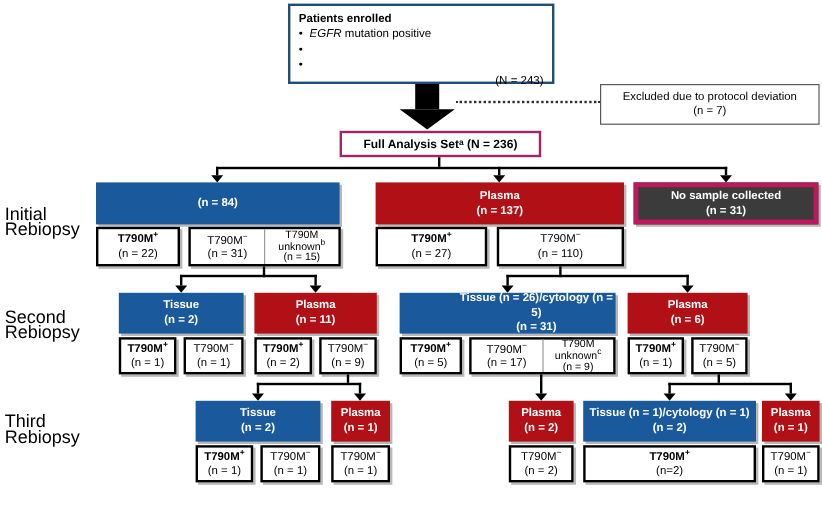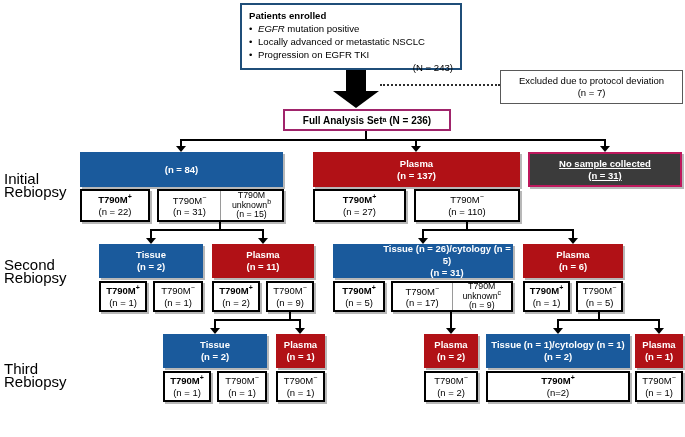--- a/index.html
+++ b/index.html
@@ -8,21 +8,21 @@
   html,body{margin:0;padding:0;background:#fff;}
   .stage{position:relative;width:685px;height:432px;background:#fff;overflow:hidden;
          font-family:"Liberation Sans",sans-serif;color:#000;}
   .abs{position:absolute;box-sizing:border-box;}
   
   .hdr{color:#fff;font-weight:bold;display:flex;flex-direction:column;align-items:center;
        justify-content:center;text-align:center;font-size:9.5px;line-height:12px;
        box-shadow:2px 2px 0 rgba(0,0,0,.28);}
   .hdr.blue{background:var(--blue);}
   .hdr.red{background:var(--red);}
-  .hdr.dark{background:var(--dark);border:2px solid #be185d;text-decoration:underline;}
+  .hdr.dark{background:var(--dark);border:4px solid #be185d;}
   
   .wbox{background:#fff;border:2px solid #000;display:flex;flex-direction:column;align-items:center;
         justify-content:center;text-align:center;font-size:9.5px;line-height:11.5px;
         box-shadow:2px 2px 0 rgba(0,0,0,.28);}
   .combined{background:#fff;border:2px solid #000;display:flex;align-items:stretch;
         box-shadow:2px 2px 0 rgba(0,0,0,.28);}
   .cell{flex:1;display:flex;flex-direction:column;align-items:center;justify-content:center;
         text-align:center;font-size:9.5px;line-height:11px;}
   .cell + .cell{border-left:1.5px solid #9a9a9a;}
   .cell.small{font-size:8.8px;line-height:9.6px;}
@@ -59,25 +59,23 @@
 <div class="stage">
 
   <div class="abs topbox" style="left:240px;top:3px;width:222px;height:67px;">
     <div class="title">Patients enrolled</div>
     <div class="bullet-row">
       <span class="bu">•</span>
       <span><i>EGFR</i><span> mutation positive</span></span>
     </div>
     <div class="bullet-row">
       <span class="bu">•</span>
-      <span>Locally advanced or metastatic NSCLC</span>
     </div>
     <div class="bullet-row">
       <span class="bu">•</span>
-      <span>Progression on EGFR TKI</span>
     </div>
     <div class="nline">(N = 243)</div>
   </div>
 
   <div class="abs blockarrow-shaft" style="left:346px;top:70px;width:20px;height:21px;"></div>
   <div class="abs blockarrow-head" style="left:333px;top:91px;"></div>
 
   <div class="abs dotted" style="left:380px;top:84px;width:120px;"></div>
   <div class="abs exclbox" style="left:500px;top:70px;width:183px;height:34px;">
     <div>Excluded due to protocol deviation</div>
@@ -100,21 +98,21 @@
   <div class="abs arrow-down" style="left:600px;top:146px;"></div>
 
   <div class="abs rowlabel" style="left:4px;top:172px;width:75px;">
     <div>Initial</div>
     <div>Rebiopsy</div>
   </div>
   <div class="abs rowlabel" style="left:4px;top:258px;width:75px;">
     <div>Second</div>
     <div>Rebiopsy</div>
   </div>
-  <div class="abs rowlabel" style="left:4px;top:362px;width:75px;">
+  <div class="abs rowlabel" style="left:4px;top:345px;width:75px;">
     <div>Third</div>
     <div>Rebiopsy</div>
   </div>
 
   <div class="abs hdr blue" style="left:80px;top:152px;width:203px;height:35px;">
     <div>(n = 84)</div>
   </div>
   <div class="abs wbox" style="left:80px;top:189px;width:70px;height:33px;">
     <div class="b"><span>T790M</span><sup>+</sup></div>
     <div>(n = 22)</div>

